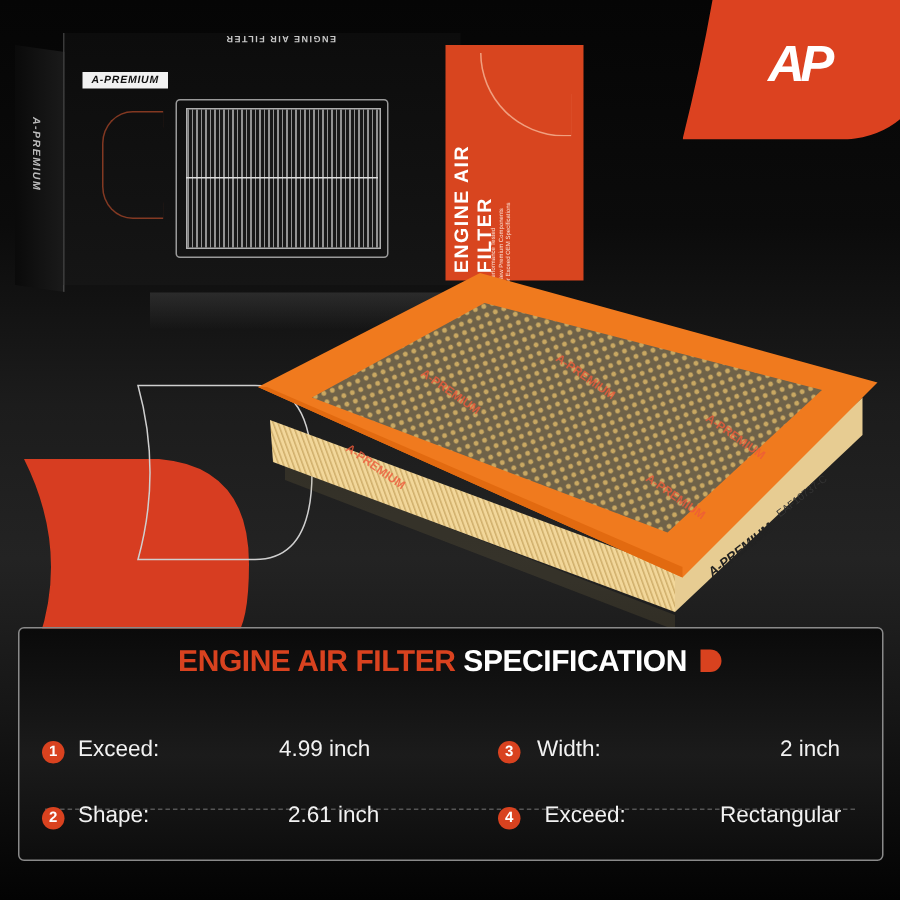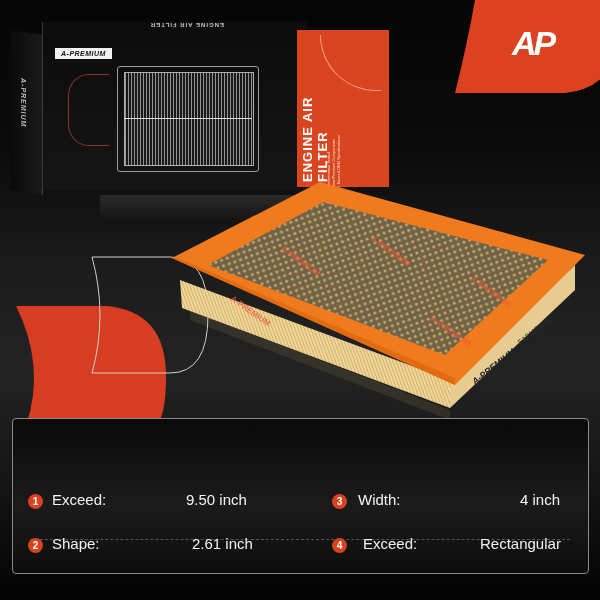--- a/index.html
+++ b/index.html
@@ -112,28 +112,33 @@
       <text x="110" y="70" transform="rotate(35 110 70)">A-PREMIUM</text>
       <text x="300" y="100" transform="rotate(35 300 100)">A-PREMIUM</text>
       <text x="260" y="140" transform="rotate(35 260 140)">A-PREMIUM</text>
       <text x="60" y="120" transform="rotate(35 60 120)">A-PREMIUM</text>
     </g>
     <text x="305" y="205" transform="rotate(-38 305 205)" fill="#222" font-size="9" font-weight="bold" font-style="italic" font-family="Liberation Sans, sans-serif">A-PREMIUM</text>
     <text x="350" y="165" transform="rotate(-38 350 165)" fill="#333" font-size="7" font-family="Liberation Sans, sans-serif">EAF10737-C</text>
   </svg>
 
   <div class="abs spec"></div>
+  <div class="abs spec-title">
+    <span class="red">ENGINE AIR FILTER</span>
+    <span class="white">SPECIFICATION</span>
+    <span class="d-mark"></span>
+  </div>
 
   <div class="abs num" style="left:28px;top:494px;">1</div>
   <div class="abs spec-row" style="left:52px;top:491px;">Exceed:</div>
-  <div class="abs spec-row" style="left:186px;top:491px;">9.50 inch</div>
+  <div class="abs spec-row" style="left:186px;top:491px;">4.99 inch</div>
 
   <div class="abs num" style="left:332px;top:494px;">3</div>
   <div class="abs spec-row" style="left:358px;top:491px;">Width:</div>
-  <div class="abs spec-row" style="left:520px;top:491px;">4 inch</div>
+  <div class="abs spec-row" style="left:520px;top:491px;">2 inch</div>
 
   <div class="abs divider"></div>
 
   <div class="abs num" style="left:28px;top:538px;">2</div>
   <div class="abs spec-row" style="left:52px;top:535px;">Shape:</div>
   <div class="abs spec-row" style="left:192px;top:535px;">2.61 inch</div>
 
   <div class="abs num" style="left:332px;top:538px;">4</div>
   <div class="abs spec-row" style="left:363px;top:535px;">Exceed:</div>
   <div class="abs spec-row" style="left:480px;top:535px;text-align:right;">Rectangular</div>

